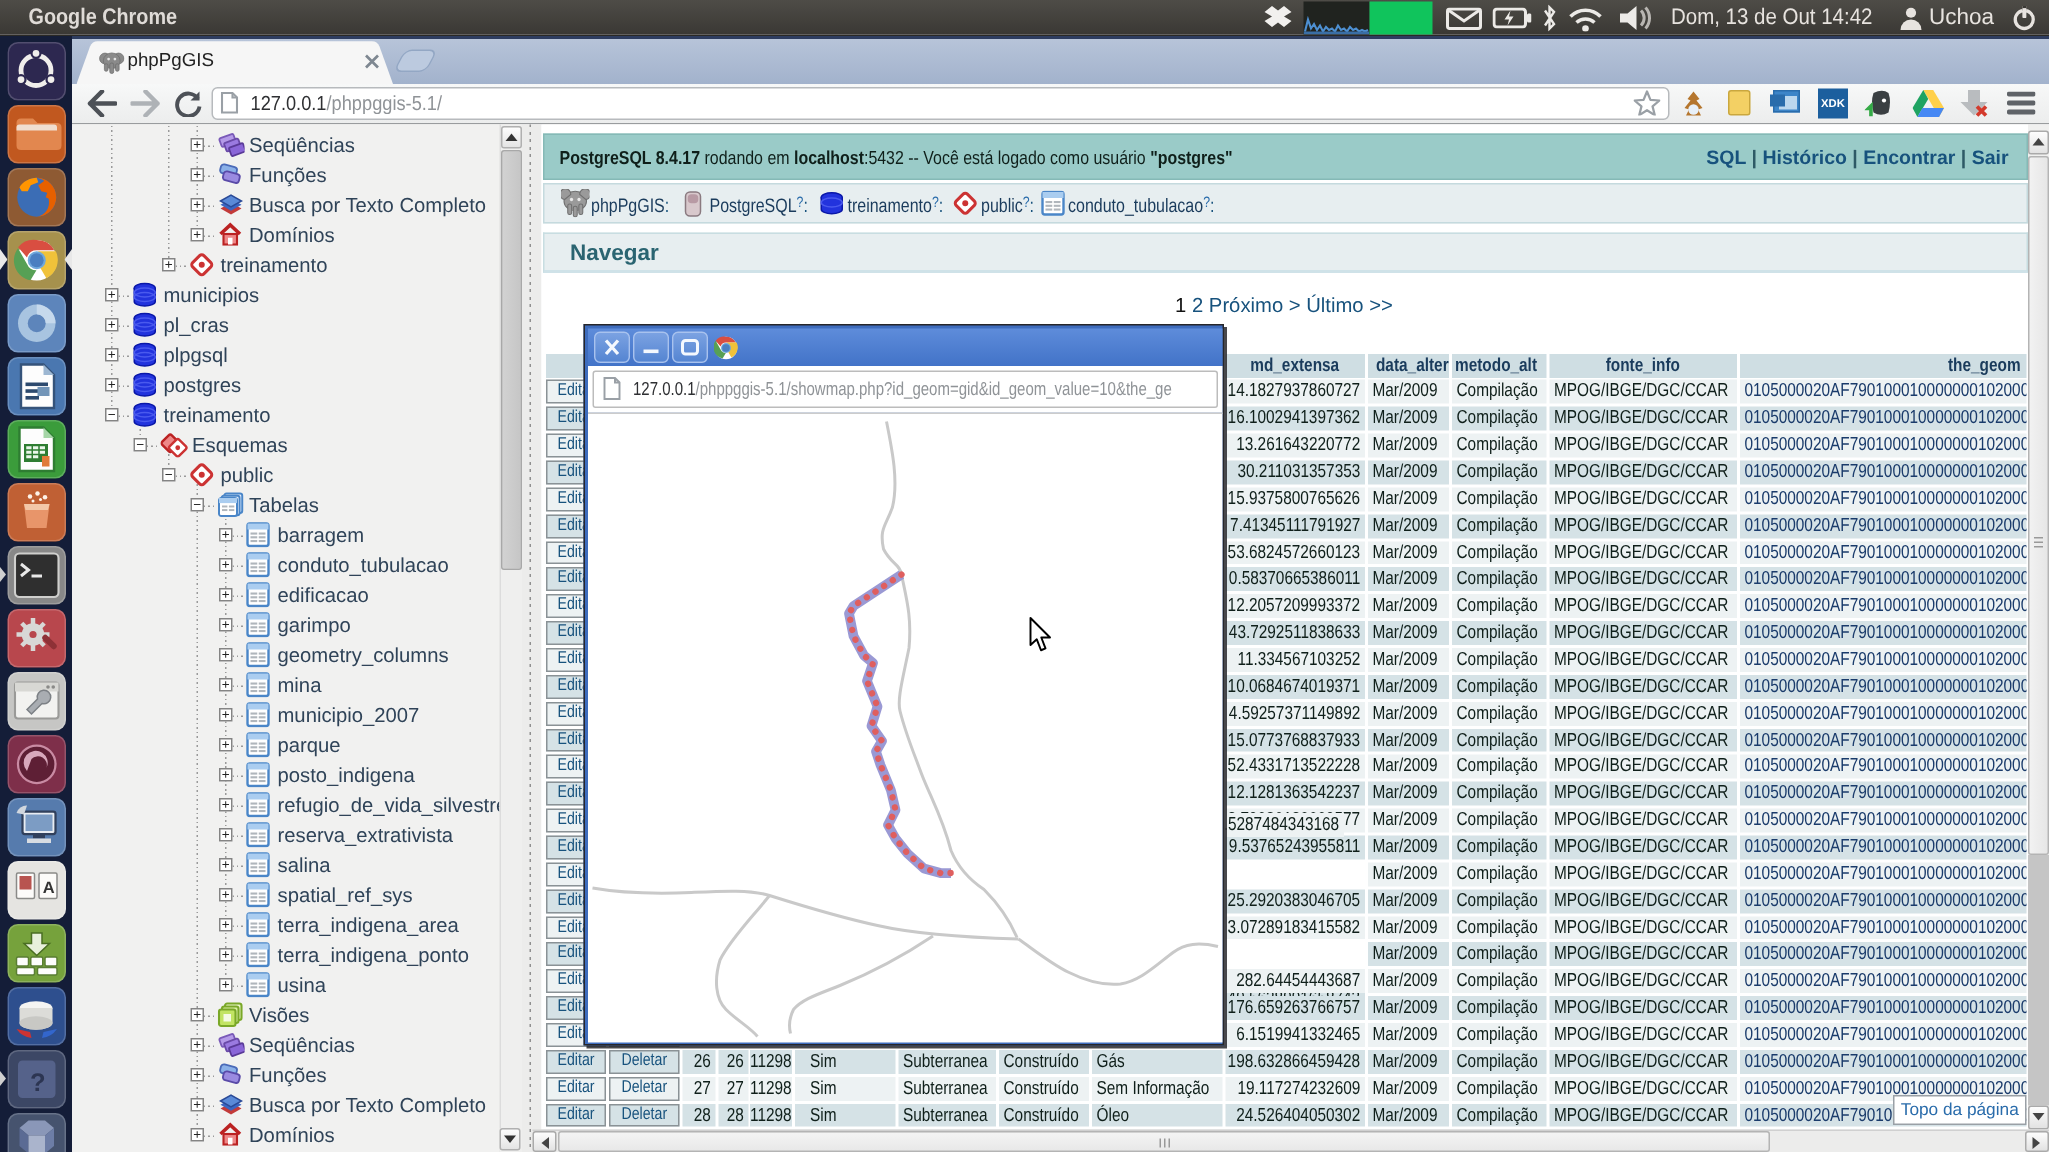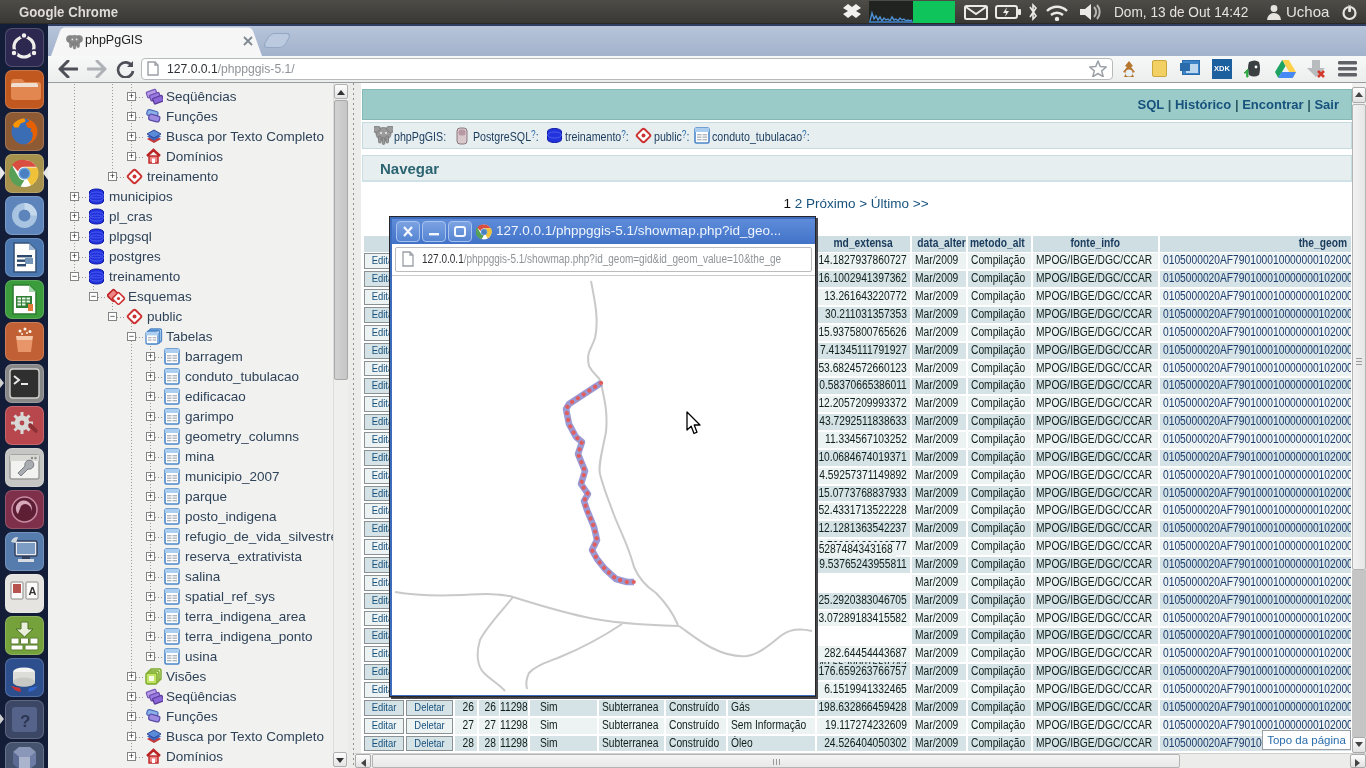--- a/index.html
+++ b/index.html
@@ -713,20 +713,21 @@
       </svg></div>
  <div class="ab" style="left:0;top:17px;width:14px;height:280px;background:linear-gradient(90deg,#d2d2d2,#c6c6c6);border:1px solid #a8a8a8;border-radius:2px"></div>
  <div class="ab" style="left:0;top:669px;width:14px;height:15px;background:linear-gradient(#fdfdfd,#e4e4e4);border:1px solid #b0b0b0;border-radius:2px"><svg width="12" height="13">
         <path d="M6 9 L10 4 H2 Z" fill="#333"></path>
       </svg></div>
 </div>
 <div class="ab" style="left:348px;top:83px;width:13px;height:685px;background:#ececeb"></div>
 <div class="ab" style="left:353px;top:83px;width:1px;height:685px;background-image:repeating-linear-gradient(#909090 0 2px,transparent 2px 5px)"></div>
 <div class="ab" style="left:361px;top:83px;width:991px;height:685px;background:#fff;overflow:hidden">
 <div class="ab" style="left:1px;top:6px;width:990px;height:31px;background:#9acbc8;border:1px solid #85b9b6">
+ <div class="ab" style="left:10px;top:8px;font-size:12.5px;color:#0f1f1a"><span class="bx"><b>PostgreSQL 8.4.17</b> rodando em <b>localhost</b>:5432 -- Você está logado como usuário <b>"postgres"</b></span></div>
  <div class="ab" style="right:12px;top:7px;font-size:13px;font-weight:bold;color:#17527d">SQL <span style="color:#2e5a66">|</span> Histórico <span style="color:#2e5a66">|</span> Encontrar <span style="color:#2e5a66">|</span> Sair</div>
 </div>
 
 <div class="ab" style="left:1px;top:72px;width:990px;height:27px;background:#e7eef0;border:1px solid #c8dde1;border-bottom:2px solid #cfe2e8">
  <div class="ab" style="left:17px;top:4px;font-size:15px;font-weight:bold;color:#2a6471">Navegar</div>
 </div>
 
 <div class="ab" style="left:1px;top:39px;width:990px;height:27px;background:#e7eef0;border:1px solid #c5dade">
  <div class="ab" style="left:11px;top:3px"><svg width="19" height="19">
           <g fill="#9a9a9a" stroke="#6f6f6f" stroke-width=".7">
@@ -1900,21 +1901,20 @@
             <rect x="6" y="5" width="10" height="9" rx="2" fill="none" stroke="#f4f8fe" stroke-width="2"></rect>
           </svg></div>
    <div class="ab" style="left:84px;top:5px"><svg width="16" height="16">
             <circle cx="8" cy="8" r="7.5" fill="#fff"></circle>
             <path d="M8 .5 a7.5 7.5 0 0 1 6.5 3.8 l-6.5 0 a3.8 3.8 0 0 0-3.6 2.7 l-3.3-3.8 A7.5 7.5 0 0 1 8 .5z" fill="#d94e41"></path>
             <path d="M15.1 4.3 a7.5 7.5 0 0 1-3.5 10 l-3.3-5.7 a3.8 3.8 0 0 0 .2-4.3z" fill="#f0c23a"></path>
             <path d="M1.1 3.2 l3.3 5.8 a3.8 3.8 0 0 0 3.5 2.3 l-2.2 3.7 A7.5 7.5 0 0 1 1.1 3.2z" fill="#57a055"></path>
             <circle cx="8" cy="8" r="3.3" fill="#6fa8dc"></circle>
             <circle cx="8" cy="8" r="2.5" fill="#4a7fc1"></circle>
           </svg></div>
-   <div class="ab" style="left:104px;top:4px;font-size:13.5px;color:#eef4fd;white-space:nowrap">127.0.0.1/phppggis-5.1/showmap.php?id_geo...</div>
   </div>
   <div class="ab" style="left:2px;top:27px;width:423px;height:31px;background:#fff;overflow:hidden">
    <div class="ab" style="left:3px;top:3px;width:417px;height:25px;background:#fff;border:1px solid #bcbcbc;border-radius:2px"></div>
    <div class="ab" style="left:10px;top:7px"><svg width="12" height="16">
             <path d="M1 1 h7 l3 3 v11 h-10 z" fill="#fff" stroke="#9aa0a6" stroke-width="1.3"></path>
             <path d="M8 1 v3 h3" fill="none" stroke="#9aa0a6" stroke-width="1.3"></path>
           </svg></div>
    <div class="ab" style="left:30px;top:8px;font-size:12.5px;color:#2f3033;white-space:nowrap"><span class="bx8">127.0.0.1<span style="color:#8f9397">/phppggis-5.1/showmap.php?id_geom=gid&amp;id_geom_value=10&amp;the_ge</span></span></div>
   </div>
   <div class="ab" style="left:2px;top:58px;width:423px;height:420px;background:#fff;border-top:1px solid #ccc">

